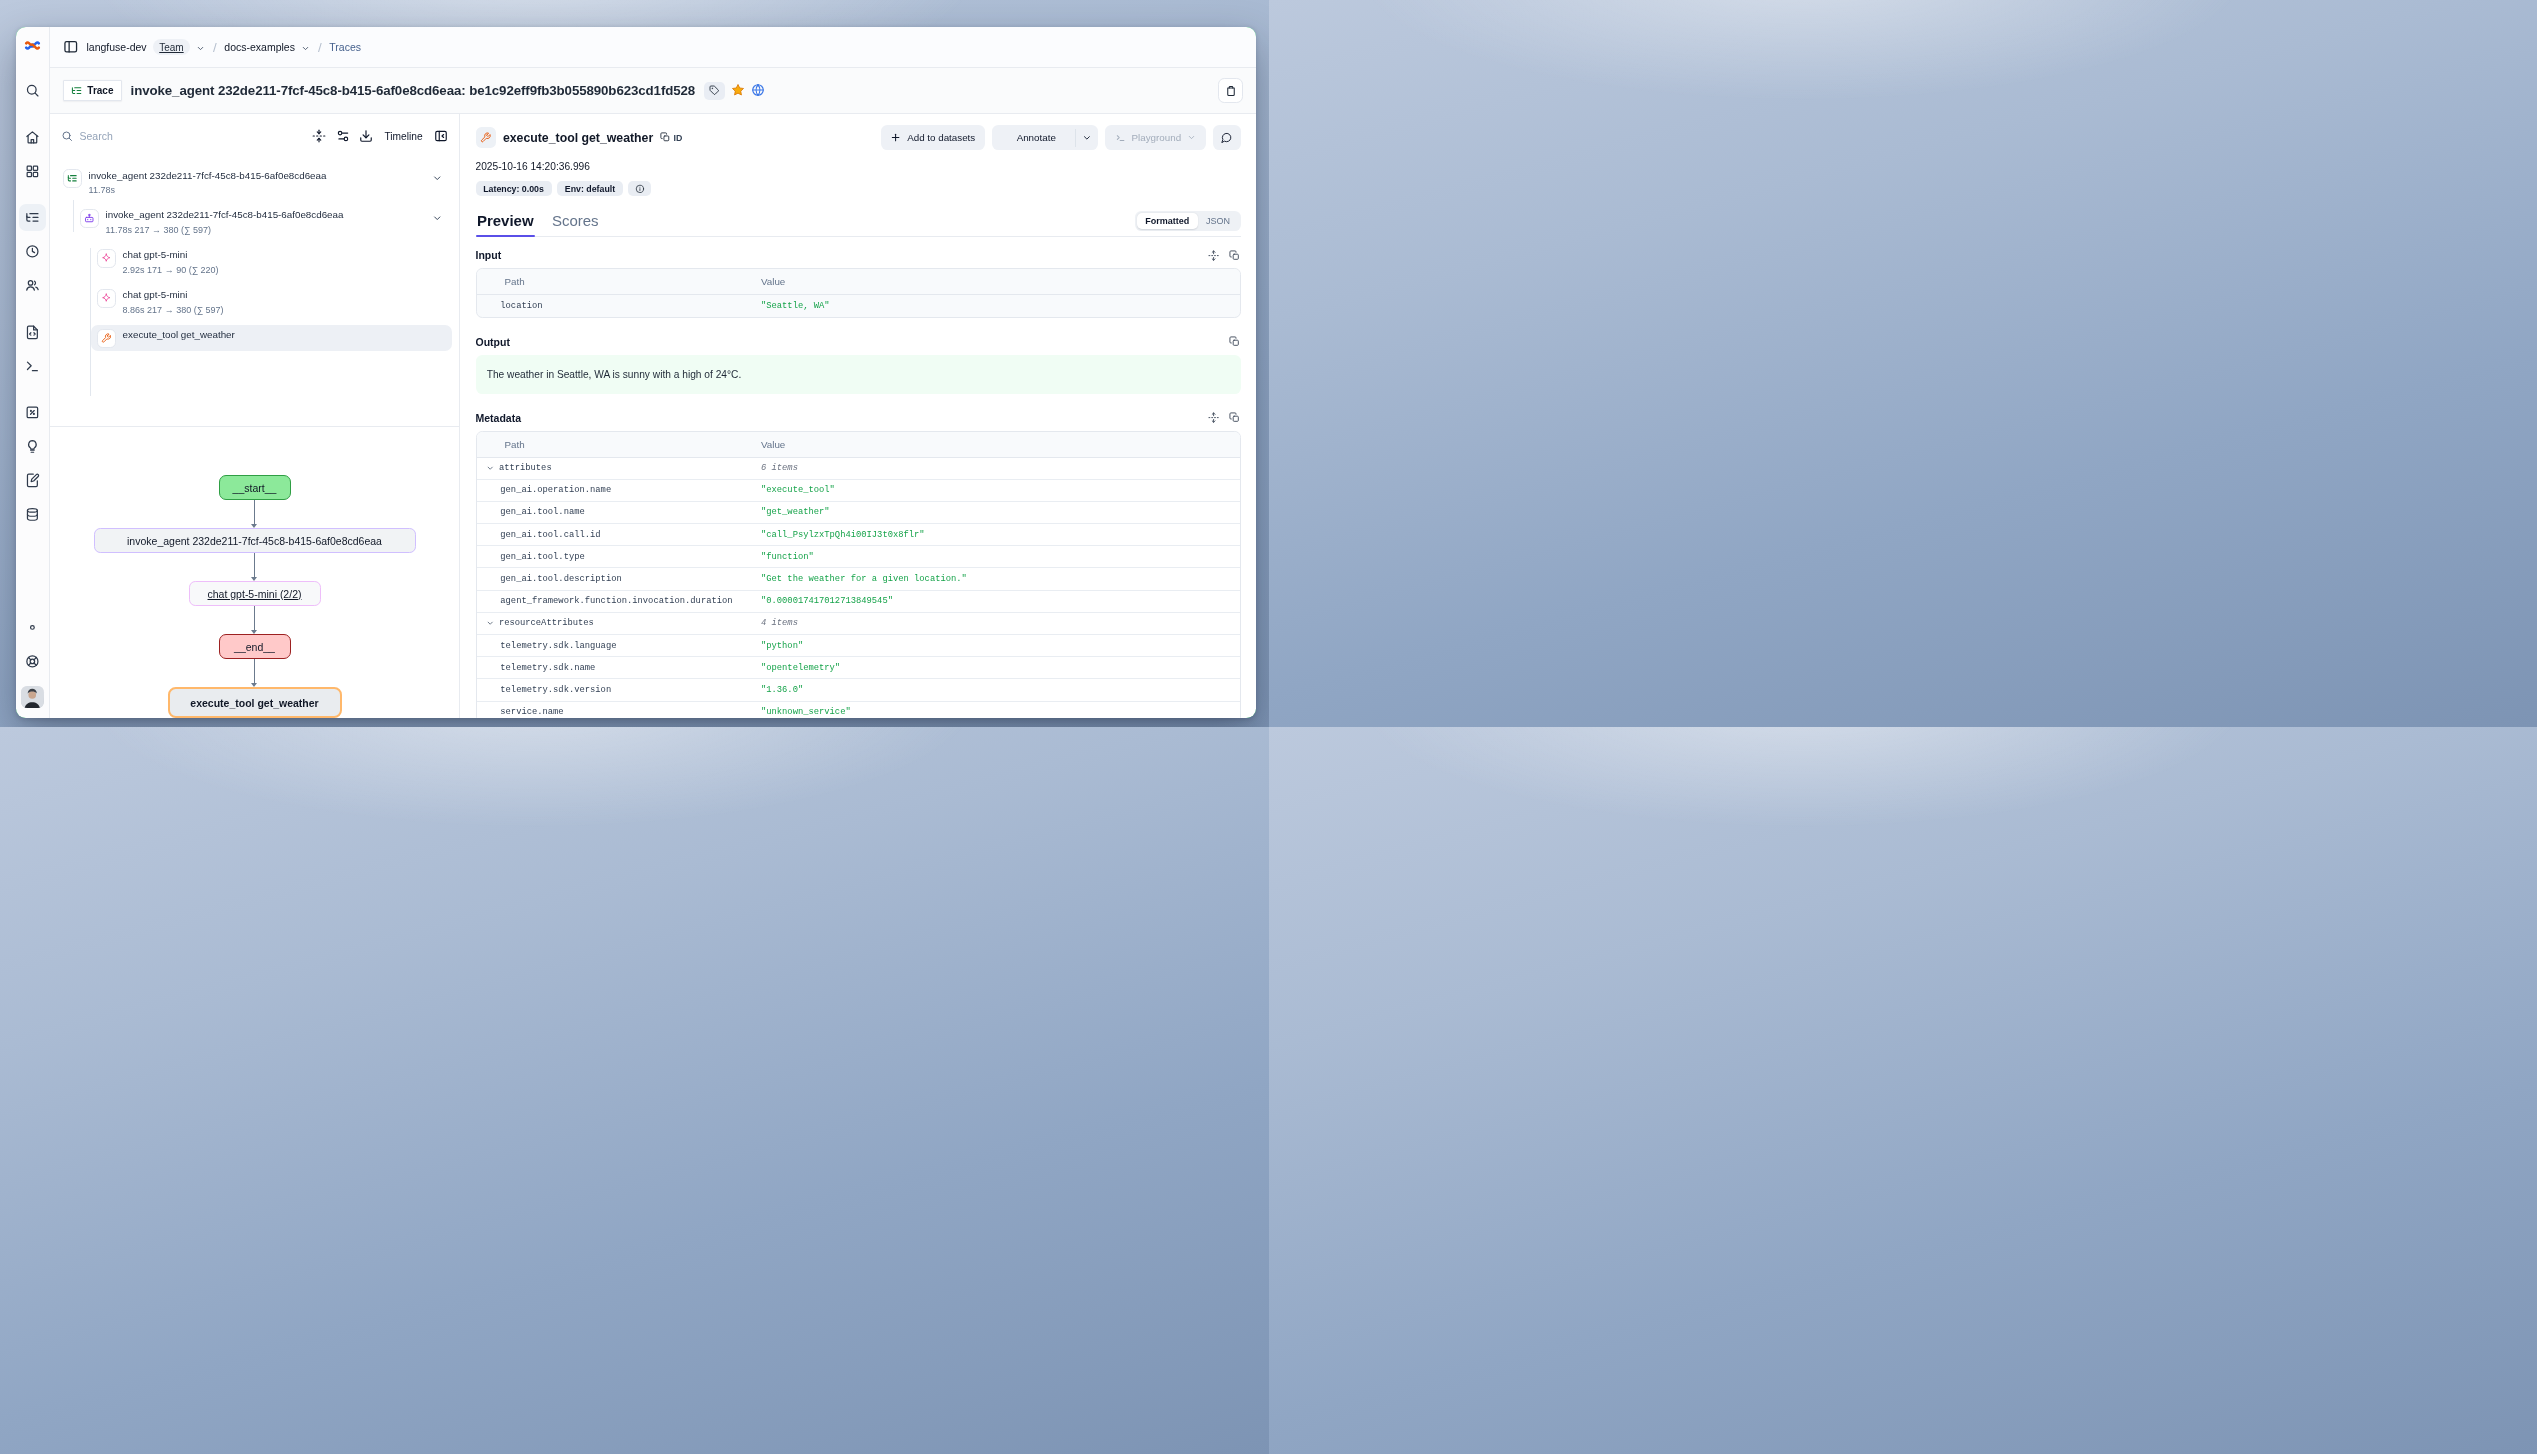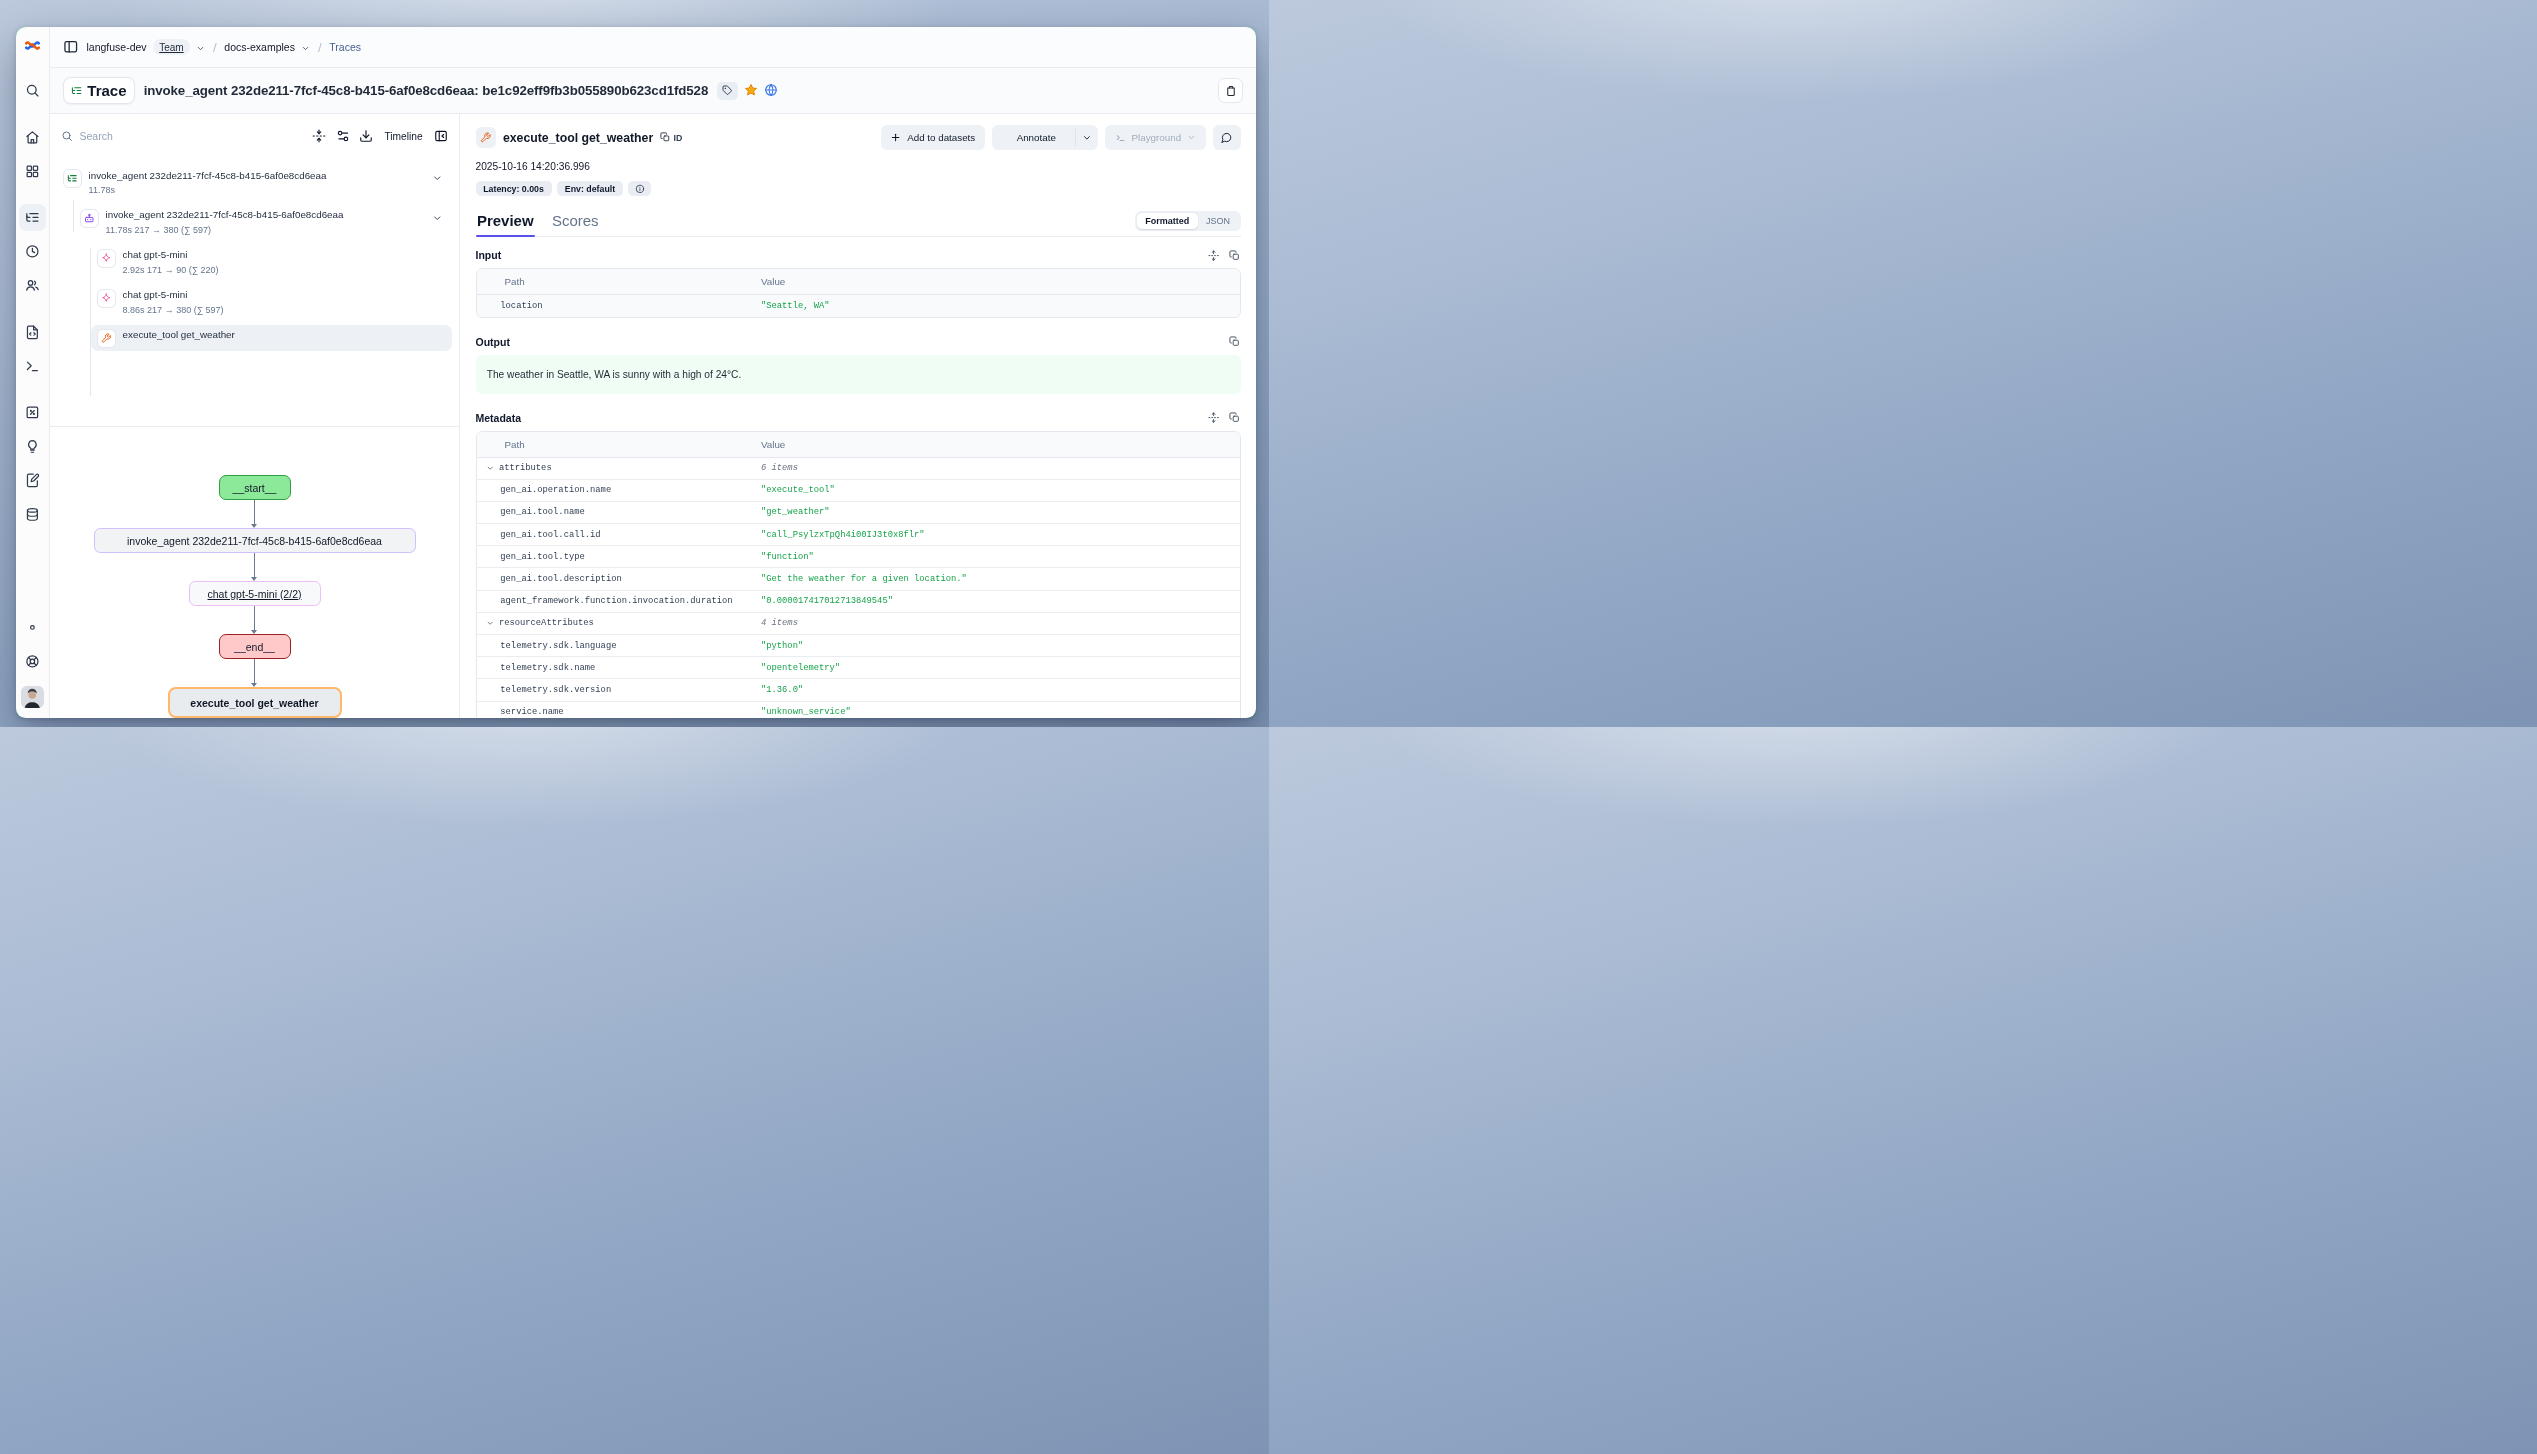--- a/index.html
+++ b/index.html
@@ -31,21 +31,21 @@
   
   .main{ flex:1; display:flex; flex-direction:column; min-width:0;}
   .topbar{ height:41px; background:#fbfcfe; border-bottom:0.7px solid #e8ebf0; display:flex; align-items:center; padding:0 12.6px; gap:8.4px; flex:none;}
   .topbar .panel-toggle{ color:#1f2937; width:15.5px;height:15.5px; cursor:pointer;}
   .crumb{ display:flex; align-items:center; gap:6.3px; font-size:10.5px; color:#111827;}
   .crumb .team{ background:#eef1f6; border-radius:702px; font-size:10px; padding:2.1px 6.3px; color:#1f2937;text-decoration:underline;}
   .crumb .chev{ width:9px;height:9px; color:#475569;}
   .crumb .slash{ color:#b6c0cf; font-size:13.3px; font-weight:300; margin:0 1.4px;}
   .crumb .traces{ color:#46618d;}
   .tracebar{ height:46px; background:#fafbfc; border-bottom:0.7px solid #e8ebf0; display:flex; align-items:center; padding:0 12.6px; gap:8.4px; flex:none;}
-  .trace-badge{ display:flex; align-items:center; gap:4.9px; background:#fff; border:0.7px solid #e3e7ee; border-radius:8px; padding:4.2px 7.7px; font-size:15px; font-weight:700; color:#111827; box-shadow:0 0.7px 1.4px rgba(15,23,42,.05);}
+  .trace-badge{ display:flex; align-items:center; gap:4.9px; background:#fff; border:0.7px solid #e3e7ee; border-radius:1px; padding:4.2px 7.7px; font-size:10px; font-weight:700; color:#111827; box-shadow:0 0.7px 1.4px rgba(15,23,42,.05);}
   .trace-badge svg{ width:11.2px;height:11.2px; color:#15803d;}
   .trace-title{ font-size:13.3px; font-weight:700; color:#1f2937; letter-spacing:-0.1px; white-space:nowrap; overflow:hidden; text-overflow:ellipsis;}
   .title-icons{ display:flex; align-items:center; gap:6.3px;}
   .tag-pill{ background:#e9edf4; border-radius:4.9px; width:21px;height:18px; display:flex;align-items:center;justify-content:center; color:#1f2937; cursor:pointer;}
   .tag-pill svg{width:10.5px;height:10.5px;}
   .star-ic svg{ width:14px;height:14px;}
   .globe-ic svg{ width:14px;height:14px; color:#3c78e7;}
   .tracebar .spacer{ flex:1;}
   .trash-btn{ width:25px;height:25px; border:0.7px solid #e3e7ee; border-radius:6.3px; background:#fff; display:flex;align-items:center;justify-content:center; color:#1f2937; cursor:pointer;}
   .trash-btn svg{ width:12px;height:12px;}

